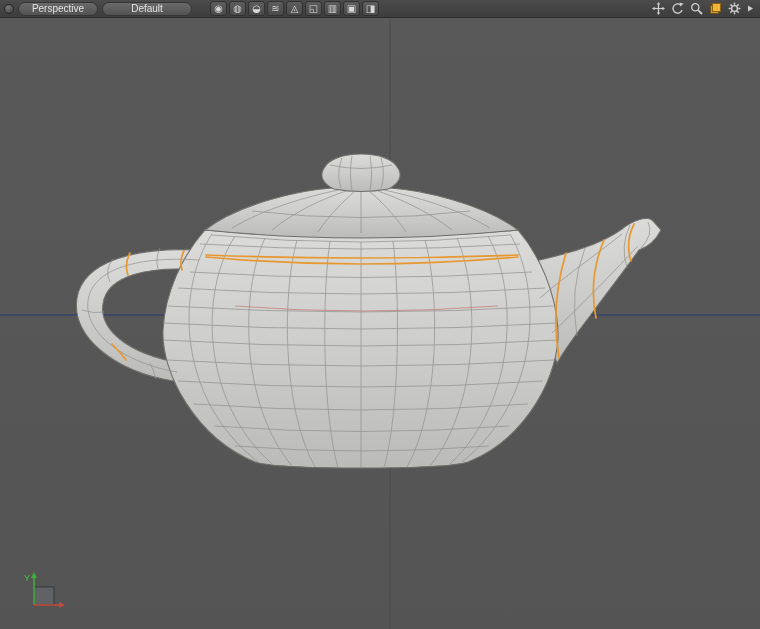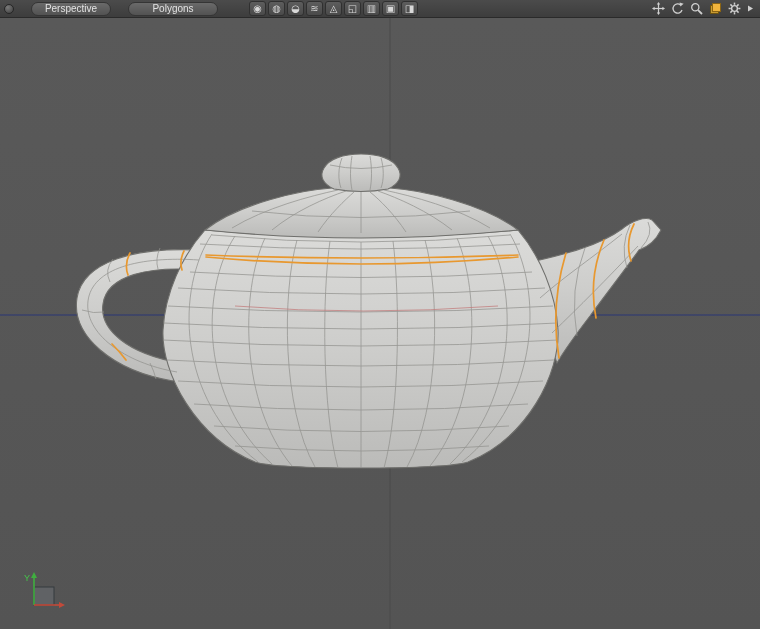--- a/index.html
+++ b/index.html
@@ -5,21 +5,21 @@
   * { box-sizing: border-box; }
   body { margin: 0; background: #333; font-family: "Liberation Sans", sans-serif; }
   .app { width: 760px; height: 629px; overflow: hidden; position: relative; background: #575757; }
 
   
   .toolbar {
     height: 18px; width: 760px;
     background: linear-gradient(#4b4b4b, #3d3d3d);
     border-bottom: 1px solid #2a2a2a;
     display: flex; align-items: center;
-    padding: 0 4px; gap: 17px;
+    padding: 0 4px; gap: 4px;
   }
   .dot-btn {
     width: 10px; height: 10px; border-radius: 50%;
     background: radial-gradient(circle at 35% 30%, #7a7a7a, #3c3c3c);
     border: 1px solid #262626; flex: 0 0 auto;
   }
   .pill {
     height: 14px; font-size: 10px; line-height: 12px; color: #e2e2e2;
     background: linear-gradient(#6a6a6a, #525252);
     border: 1px solid #353535; border-radius: 7px;
@@ -63,21 +63,21 @@
   .gizmo { position: absolute; left: 24px; bottom: 12px; }
 </style>
 </head>
 <body>
 
 <div class="app">
 
   <div class="toolbar">
     <span class="dot-btn"></span>
     <button class="pill persp">Perspective</button>
-    <button class="pill preset">Polygons</button>
+    <button class="pill preset">Default</button>
 
     <div class="viewbtn-group">
       <button class="viewbtn">◉</button>
       <button class="viewbtn">◍</button>
       <button class="viewbtn">◒</button>
       <button class="viewbtn">≋</button>
       <button class="viewbtn">◬</button>
       <button class="viewbtn">◱</button>
       <button class="viewbtn">▥</button>
       <button class="viewbtn">▣</button>

